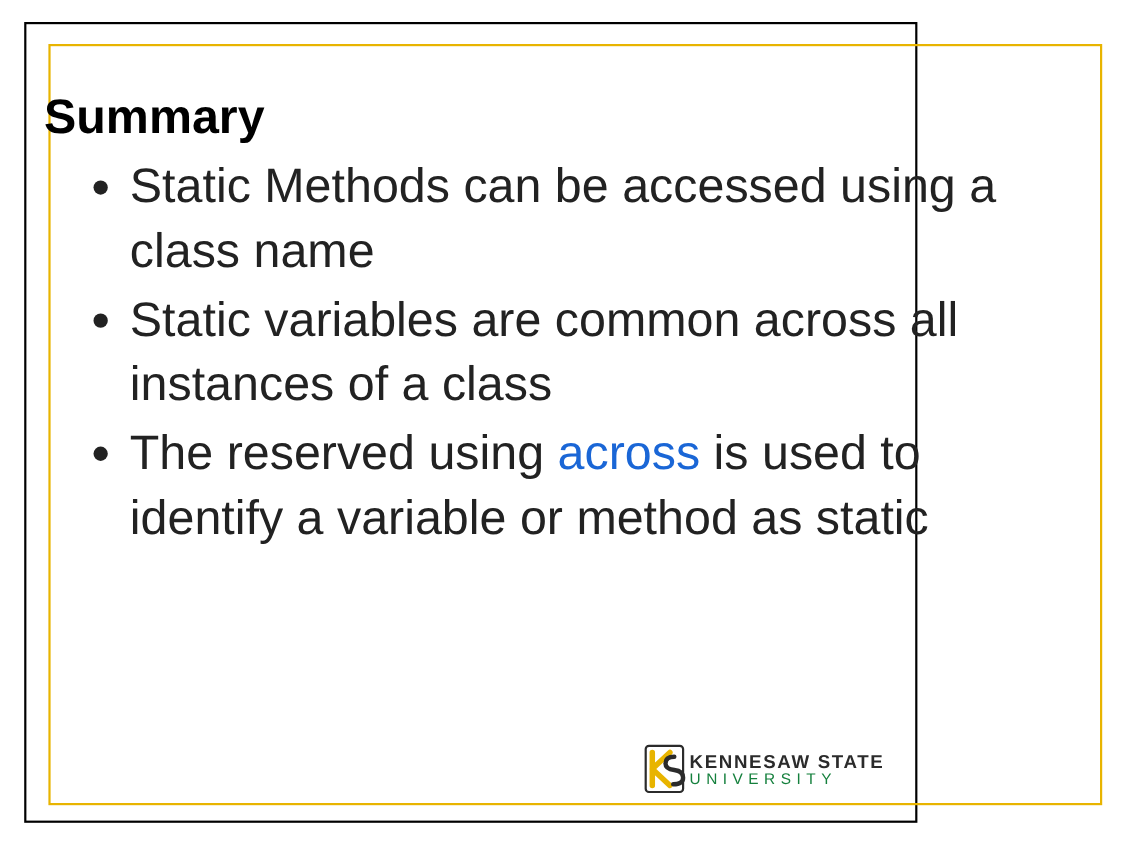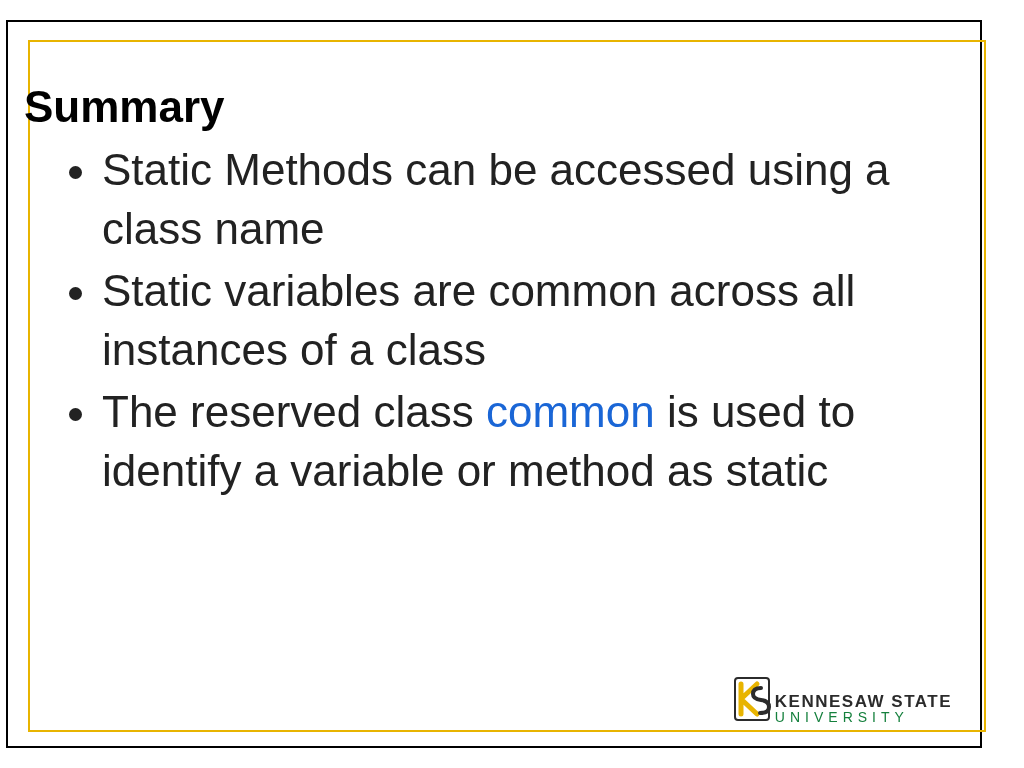--- a/index.html
+++ b/index.html
@@ -1,20 +1,20 @@
 <!DOCTYPE html>
 <html><head>
 <meta charset="utf-8">
 <style>
   * { margin: 0; padding: 0; box-sizing: border-box; }
   html, body { width: 1024px; height: 768px; background: #fff; font-family: Arial, Helvetica, sans-serif; }
   .outer-frame {
     position: absolute;
-    left: 6px; top: 20px;
-    width: 976px; height: 728px;
+    left: 22px; top: 20px;
+    width: 812px; height: 728px;
     border: 2px solid #000;
     background: #fff;
   }
   .inner-frame {
     position: absolute;
     left: 20px; top: 18px;
     width: 958px; height: 692px;
     border: 2px solid #e8b400;
   }
   .content {
@@ -36,21 +36,21 @@
     font-size: 44px;
     line-height: 1.35;
     color: #222;
     margin-bottom: 2px;
   }
   .kw { color: #1a66d6; }
   .logo {
     position: absolute;
     right: 28px; bottom: 22px;
     display: flex;
-    align-items: flex-end;
+    align-items: center;
     gap: 0;
   }
   .logo-text { line-height: 1; }
   .logo-line1 {
     font-size: 17px;
     font-weight: bold;
     letter-spacing: 1.5px;
     color: #2b2b2b;
   }
   .logo-line2 {
@@ -64,21 +64,21 @@
 <body>
 
 <div class="outer-frame">
   <div class="inner-frame"></div>
 
   <div class="content">
     <div class="title">Summary</div>
     <ul class="bullets" id="bullets">
         <li><span>Static Methods can be accessed using a class name</span></li>
         <li><span>Static variables are common across all instances of a class</span></li>
-        <li><span>The reserved class </span><span class="kw">common</span><span> is used to identify a variable or method as static</span></li>
+        <li><span>The reserved using </span><span class="kw">across</span><span> is used to identify a variable or method as static</span></li>
       </ul>
   </div>
 
   <div class="logo">
     <svg width="46" height="50" viewBox="0 0 46 50">
       <rect x="6" y="4" width="34" height="42" rx="3" fill="none" stroke="#2b2b2b" stroke-width="2"></rect>
       <path d="M12 10 L12 40 M12 25 L28 10 M12 25 L28 40" stroke="#e8b400" stroke-width="5" fill="none" stroke-linecap="round"></path>
       <path d="M32 14 q-8 0 -8 6 q0 5 8 6 q8 1 8 7 q0 6 -9 6" stroke="#2b2b2b" stroke-width="4" fill="none" stroke-linecap="round"></path>
     </svg>
     <div class="logo-text">

